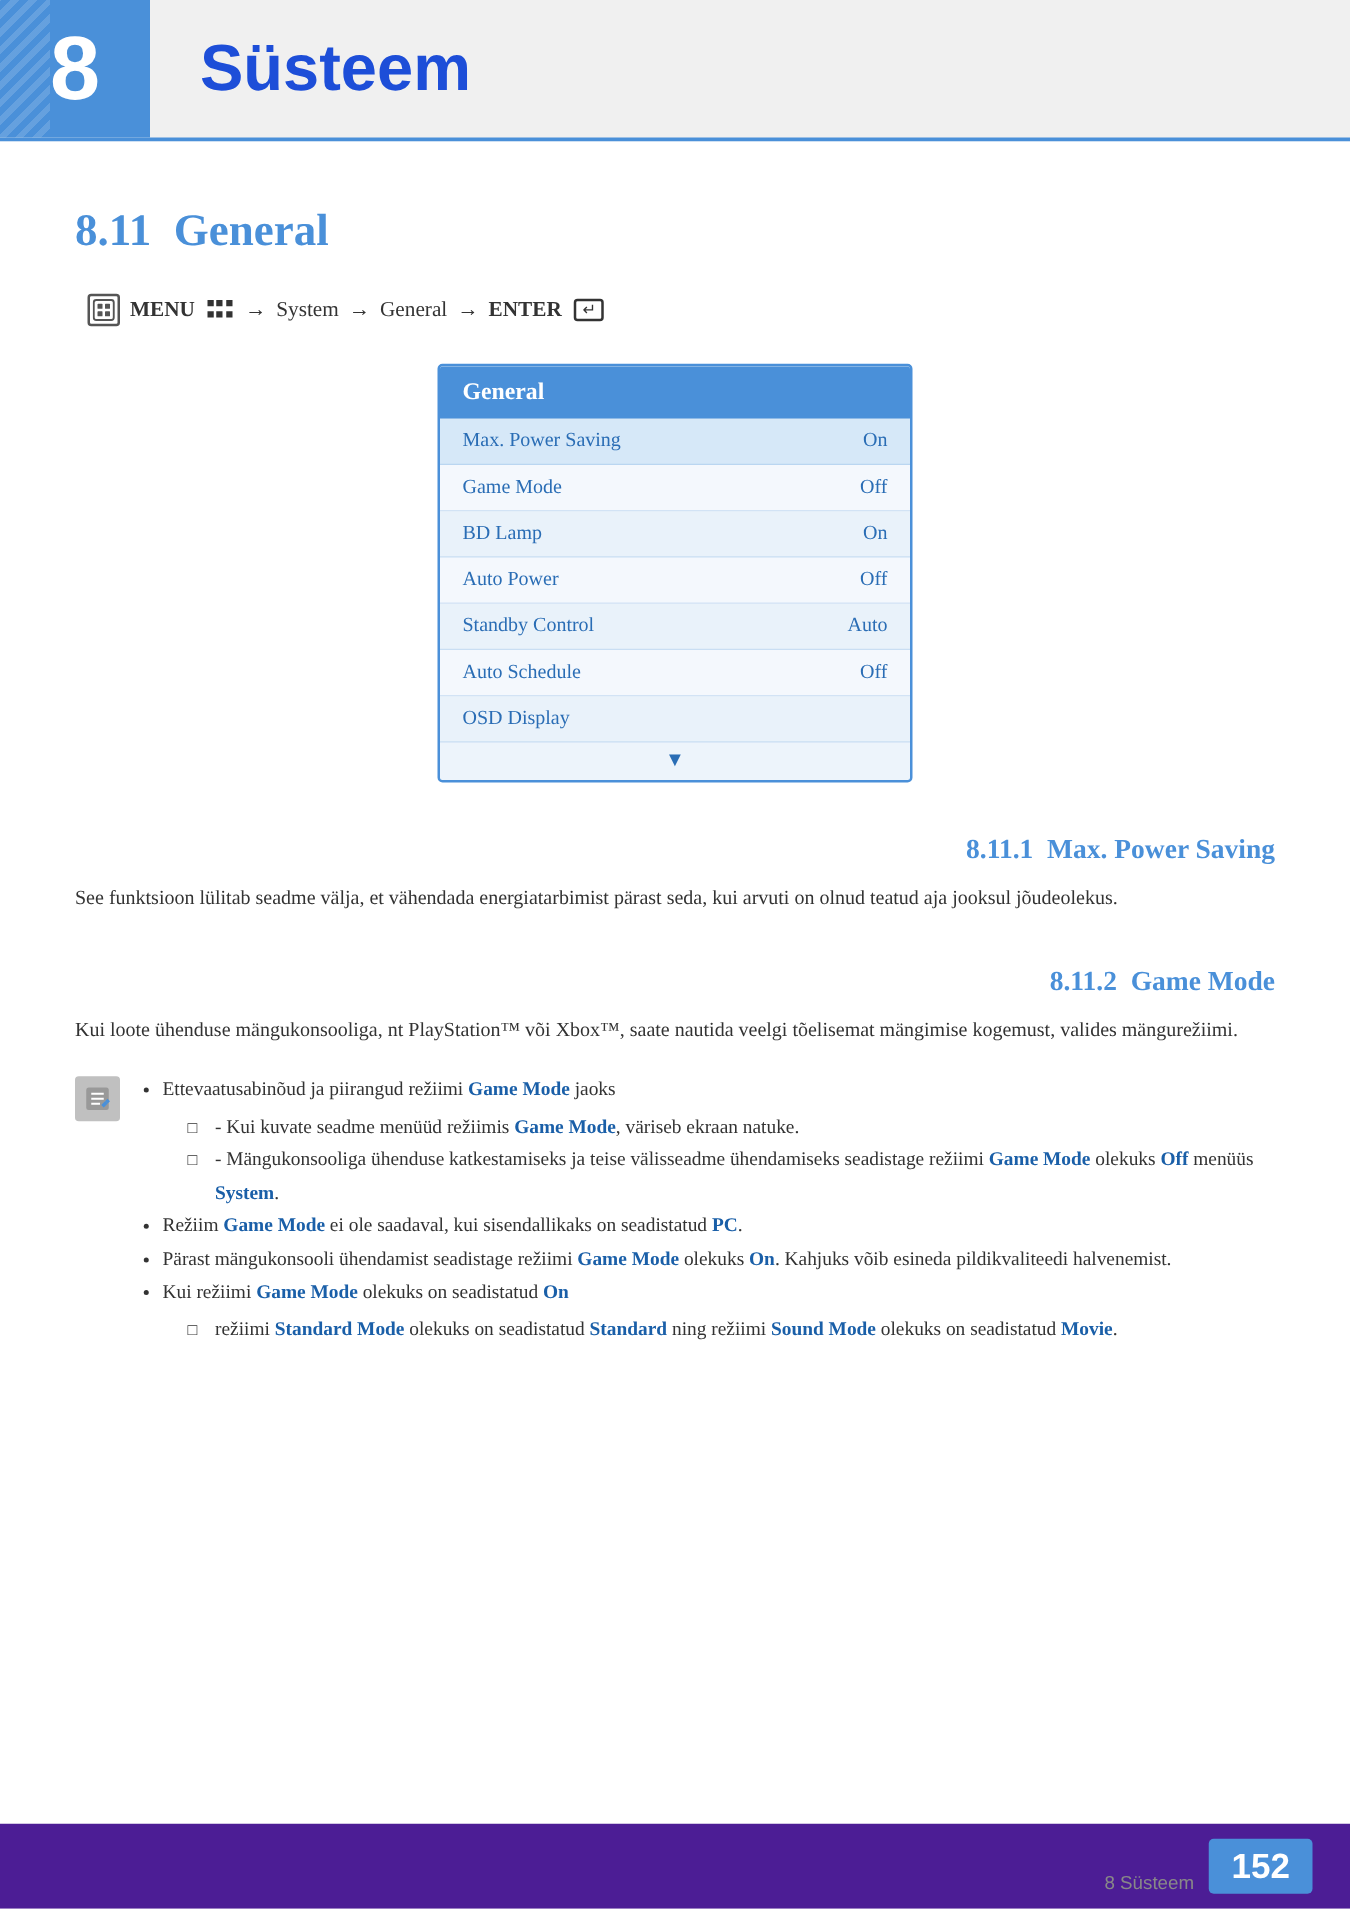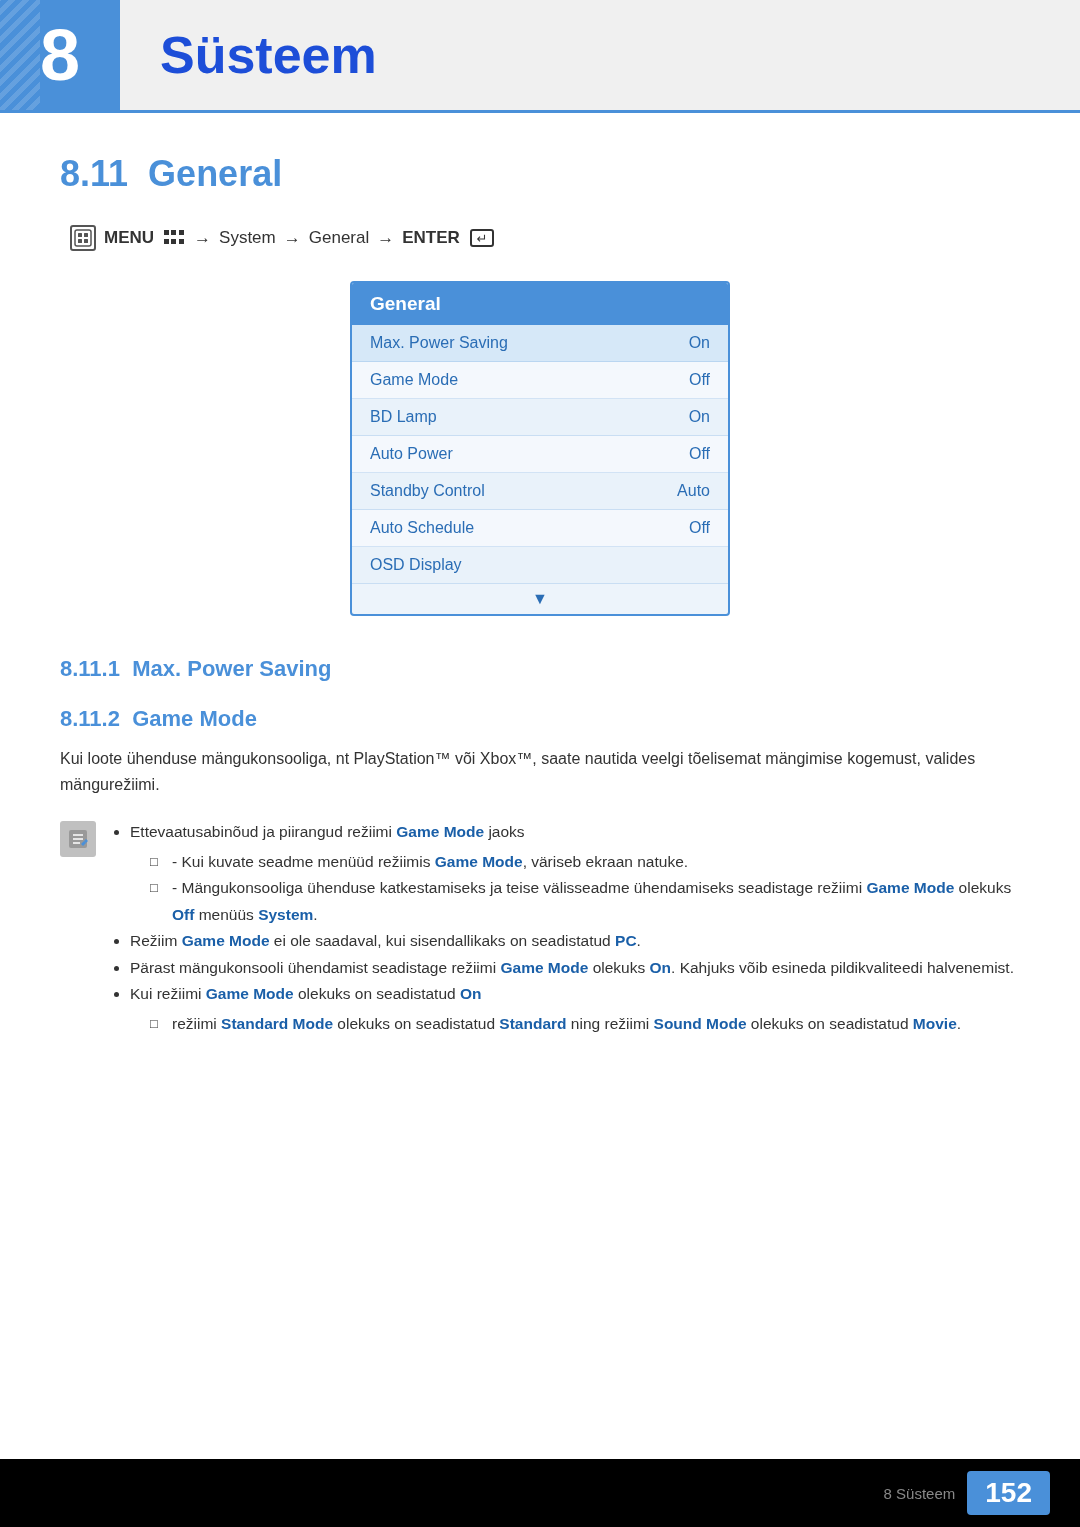--- a/index.html
+++ b/index.html
@@ -58,22 +58,23 @@
       background: repeating-linear-gradient(
         -45deg,
         transparent,
         transparent 5px,
         rgba(255,255,255,0.15) 5px,
         rgba(255,255,255,0.15) 10px
       );
     }
 
     .page-content {
-      padding: 40px 60px 80px 60px;
+      padding: 50px 60px 80px 60px;
       clear: both;
+      font-family: Liberation Serif, serif;
     }
 
     
     .section-heading {
       font-size: 36px;
       font-weight: bold;
       color: #4a90d9;
       margin-bottom: 30px;
     }
 
@@ -164,21 +165,22 @@
       font-size: 16px;
       color: #2a6db5;
     }
 
     
     .sub-section-heading {
       font-size: 22px;
       font-weight: bold;
       color: #4a90d9;
       margin-bottom: 14px;
-      margin-top: 24px;
+      margin-top: 40px;
+      text-align: right;
     }
 
     
     .body-text {
       font-size: 16px;
       line-height: 1.65;
       color: #333;
       margin-bottom: 20px;
     }
 
@@ -236,23 +238,23 @@
     }
 
     
     .page-footer {
       position: absolute;
       bottom: 0;
       right: 0;
       width: 100%;
       display: flex;
       justify-content: flex-end;
-      align-items: center;
+      align-items: flex-end;
       padding: 12px 30px;
-      background: #000000;
+      background: #4c1d95;
       margin-left: 40px;
     }
     .footer-label {
       font-size: 15px;
       color: #888;
       margin-right: 12px;
     }
     .page-number-badge {
       background: #4a90d9;
       color: white;
@@ -341,20 +343,21 @@
       <span class="item-label">OSD Display</span>
       <span class="item-value"></span>
     </div>
 
     <div class="menu-panel-footer">▼</div>
   </div>
 
   <div class="sub-section-heading">
     <span>8.11.1</span>&nbsp;&nbsp;<span>Max. Power Saving</span>
   </div>
+  <p class="body-text">See funktsioon lülitab seadme välja, et vähendada energiatarbimist pärast seda, kui arvuti on olnud teatud aja jooksul jõudeolekus.</p>
 
   <div class="sub-section-heading">
     <span>8.11.2</span>&nbsp;&nbsp;<span>Game Mode</span>
   </div>
   <p class="body-text">Kui loote ühenduse mängukonsooliga, nt PlayStation™ või Xbox™, saate nautida veelgi tõelisemat mängimise kogemust, valides mängurežiimi.</p>
 
   <div class="note-block">
     <div class="note-icon">
       <svg viewBox="0 0 22 22" fill="none" xmlns="http://www.w3.org/2000/svg">
         <rect x="2" y="2" width="18" height="18" rx="2" fill="#999"></rect>

